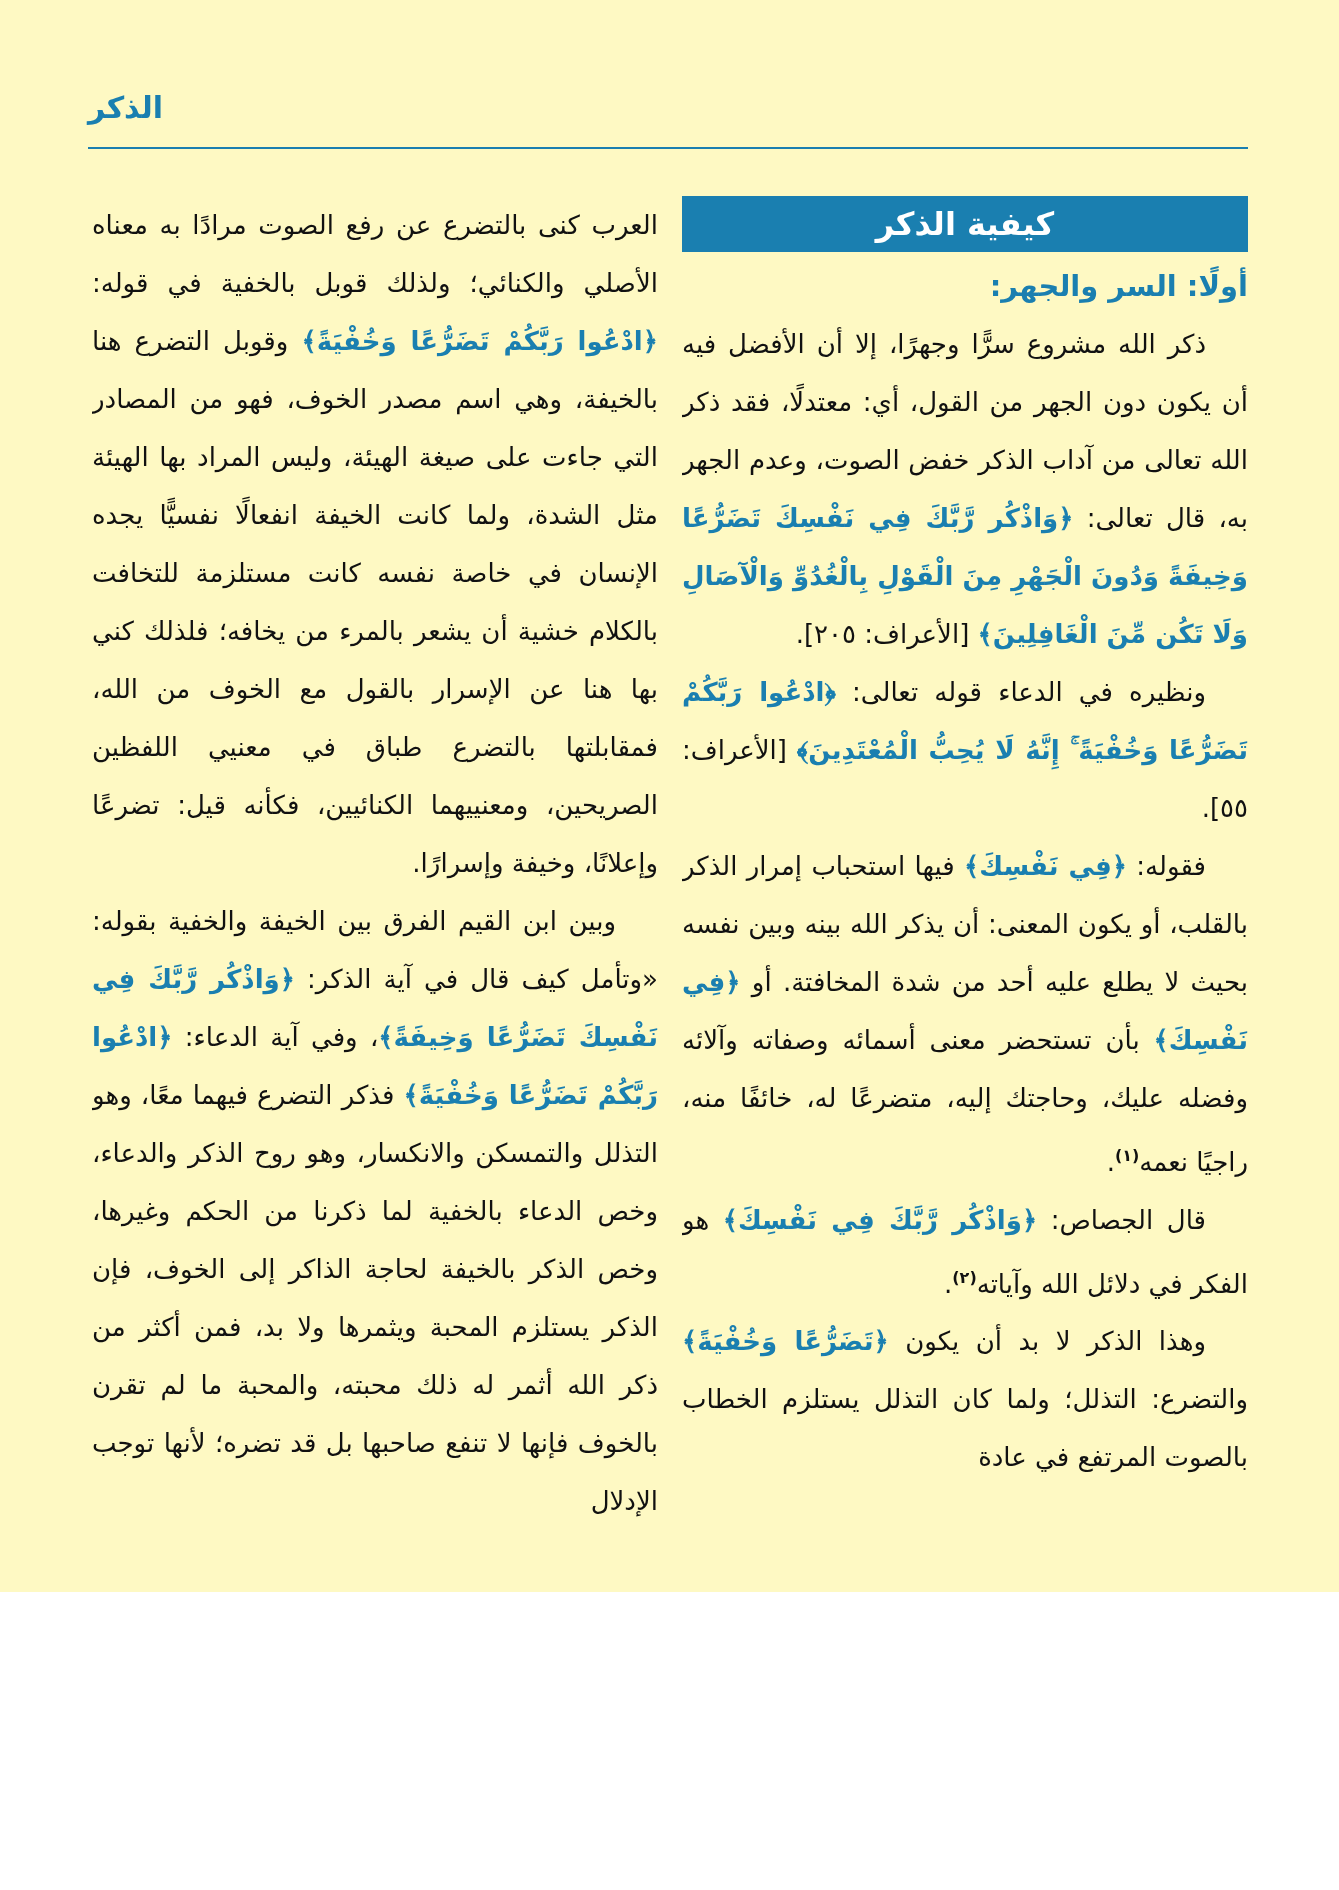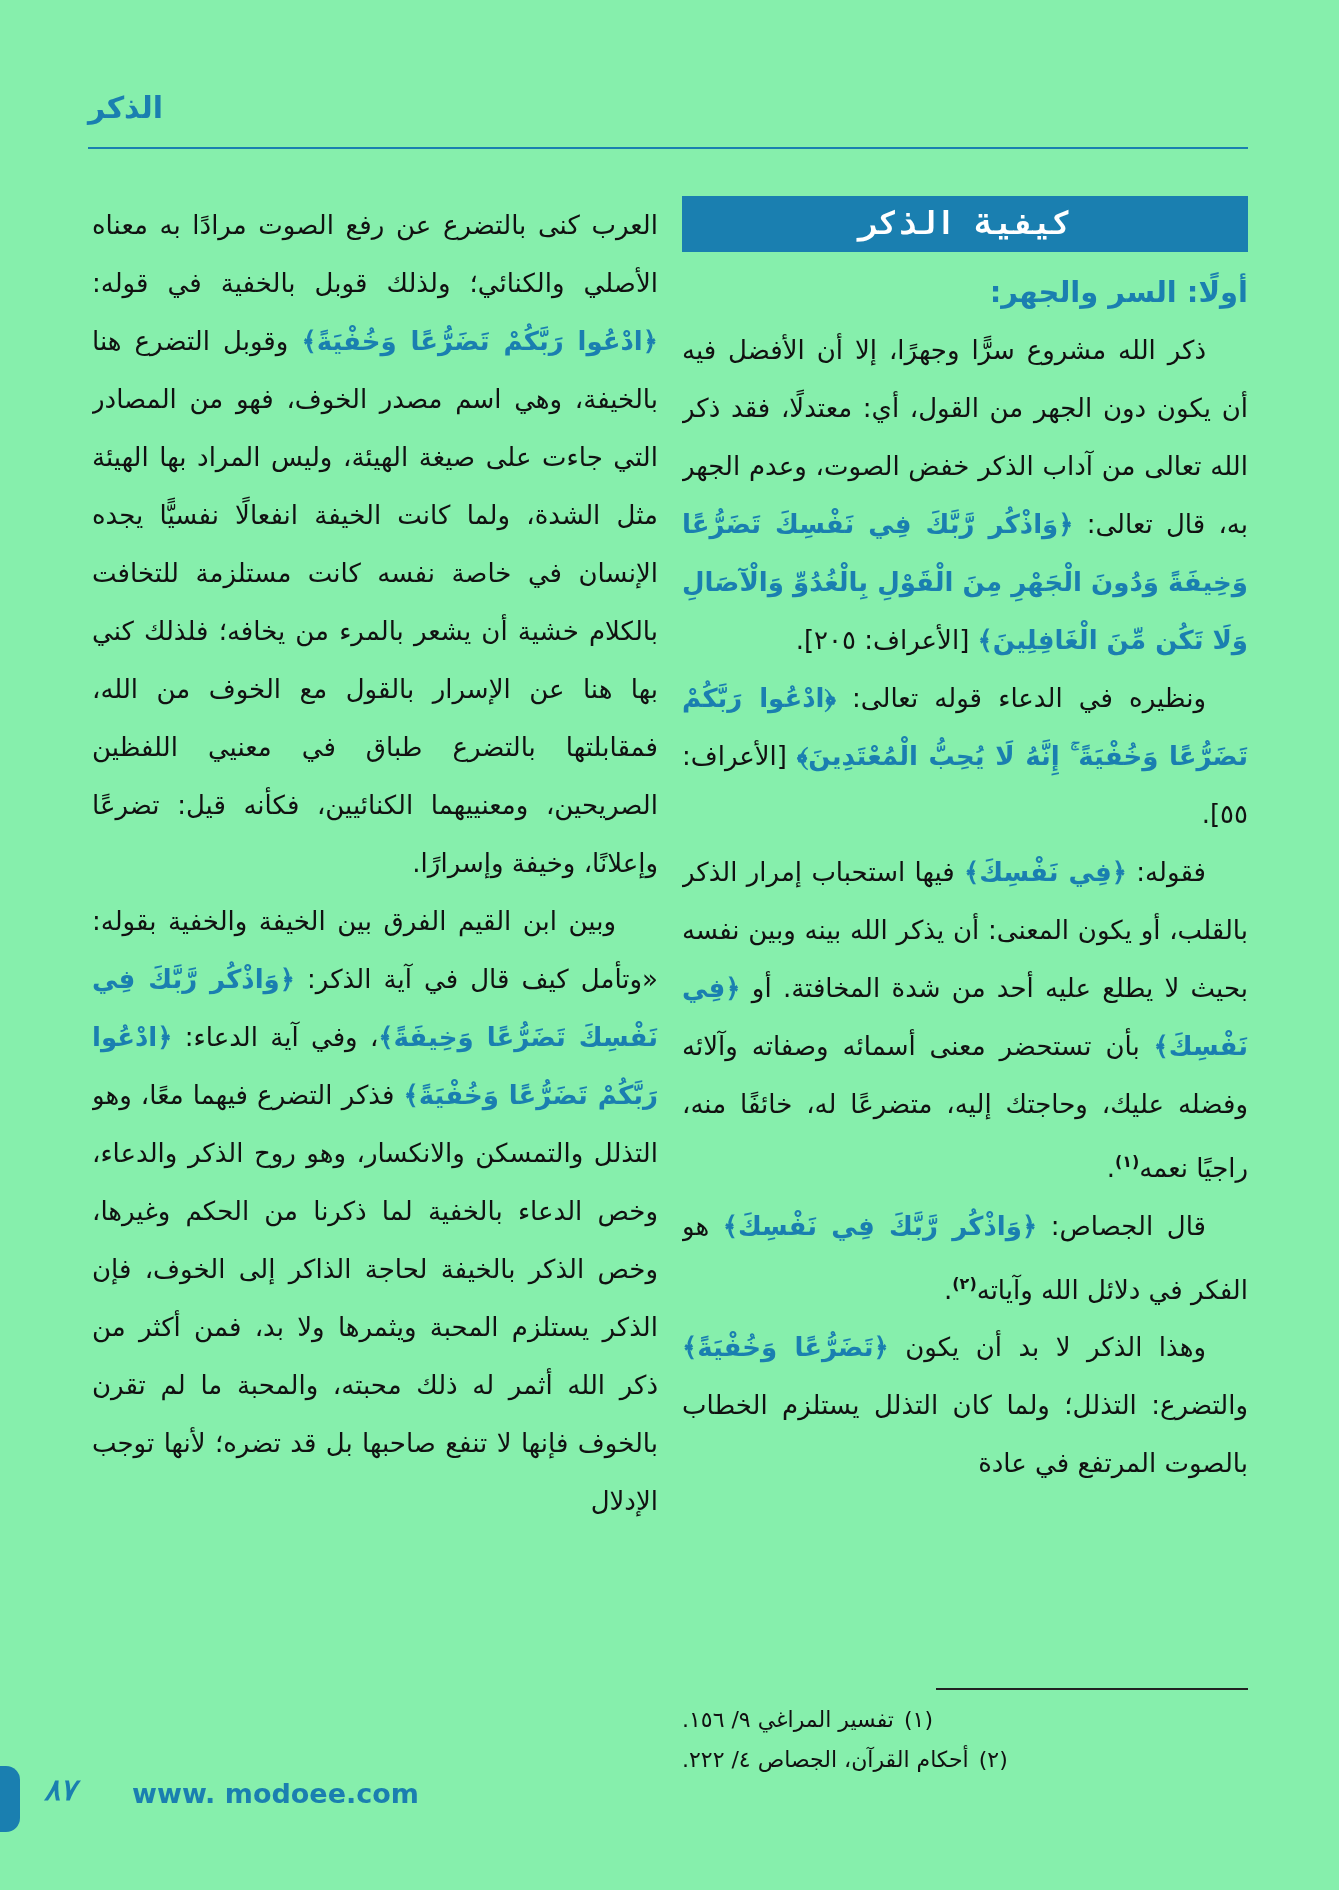--- a/index.html
+++ b/index.html
@@ -2,22 +2,22 @@
 <html lang="ar" dir="rtl"><head>
 <meta charset="utf-8">
 <style>
   :root{
     --blue:#1a7fb0;
     --ink:#111111;
   }
   html,body{margin:0;padding:0;background:#ffffff;}
   .page{
     position:relative;
-    width:1339px;height:1890px;
-    background:#86efac;
+    width:1339px;height:1592px;
+    background:#fef9c3;
     font-family:"DejaVu Sans", sans-serif;
     direction:rtl;
     overflow:hidden;
   }
   .running-head{
     position:absolute;top:90px;left:88px;
     font-size:30px;font-weight:700;color:var(--blue);
   }
   .head-rule{
     position:absolute;top:147px;left:88px;width:1160px;height:2px;
@@ -27,21 +27,21 @@
     position:absolute;top:196px;right:91px;width:1156px;height:1584px;
     display:flex;gap:24px;
   }
   .column{
     width:566px;display:flex;flex-direction:column;overflow:hidden;
   }
   .box-title{
     height:56px;background:var(--blue);color:#ffffff;
     font-size:32px;font-weight:700;
     display:flex;align-items:center;justify-content:center;
-    margin-bottom:11px;flex:none;font-family:Liberation Mono, monospace;
+    margin-bottom:5px;flex:none;
   }
   .sub-heading{
     margin:0;font-size:29px;font-weight:700;color:var(--blue);
     line-height:58px;
   }
   .body-par{
     margin:0;font-size:26px;line-height:58px;color:var(--ink);
     text-align:justify;
   }
   .indent{text-indent:42px;}

